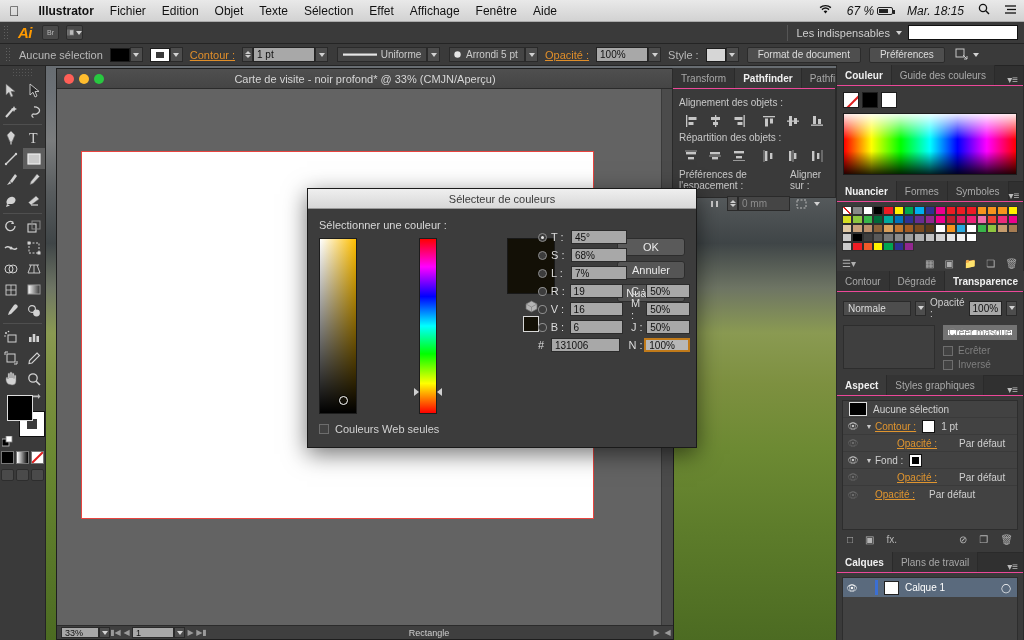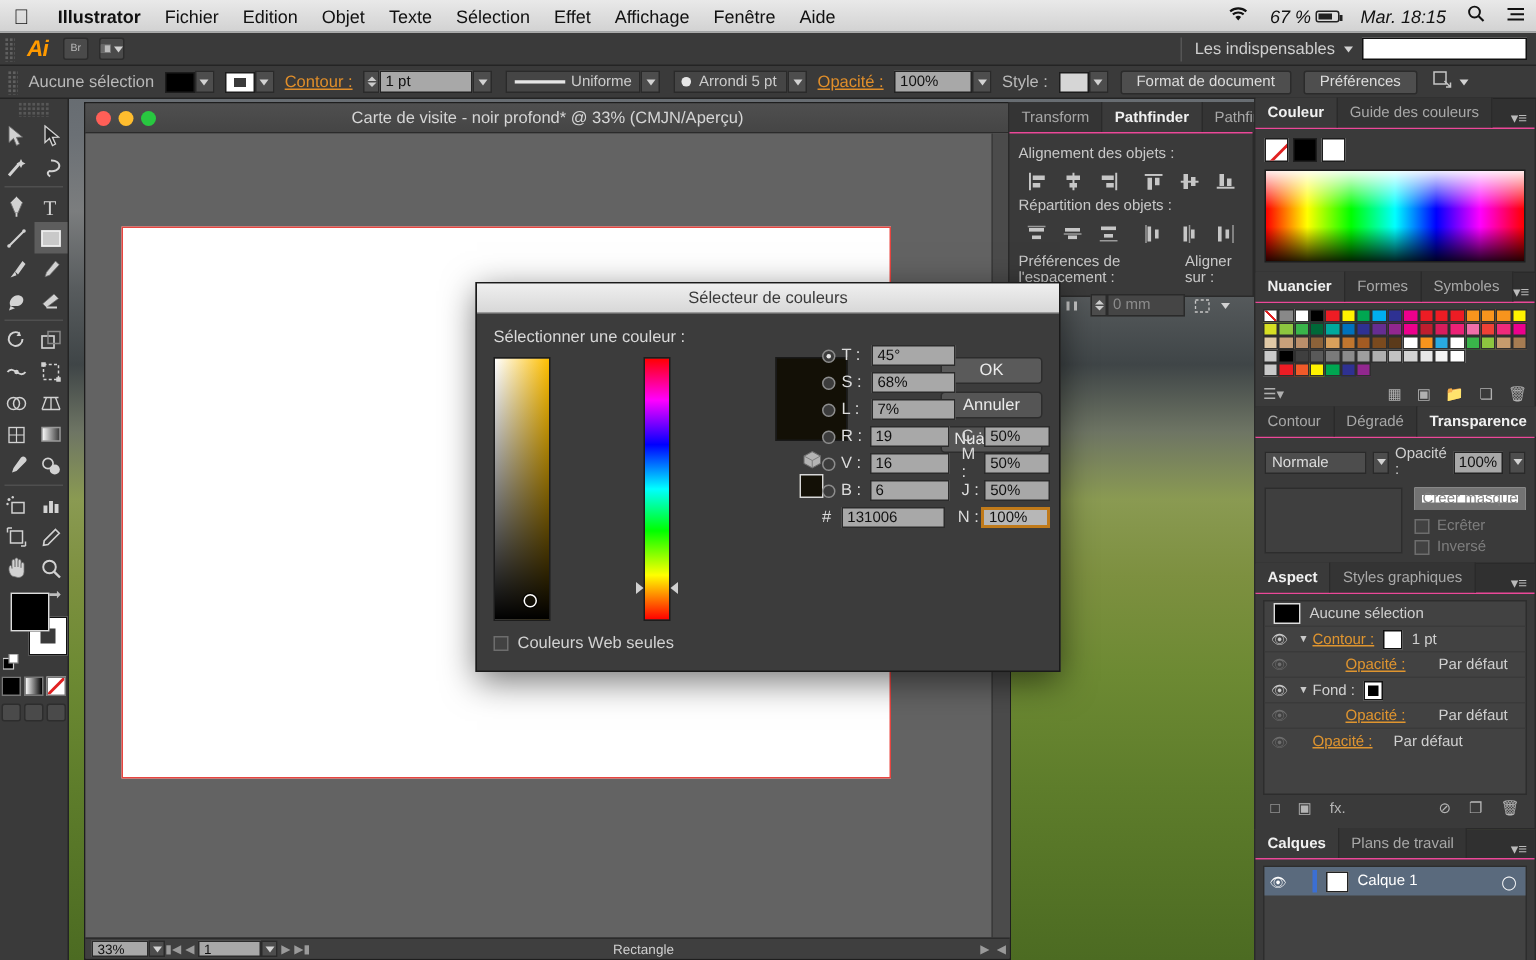--- a/index.html
+++ b/index.html
@@ -185,21 +185,21 @@
   .asw { width:13px;height:13px;border:1px solid #111;background:#fff;margin:0 6px;}
   .asw.fond { background:#fff; position:relative; }
   .asw.fond:after{content:"";position:absolute;left:2px;top:2px;right:2px;bottom:2px;background:#000;}
   .aspect-foot{ display:flex;align-items:center; height:18px; padding:0 5px; color:#b5b5b5; font-size:10px;}
 
   
   .layer-row { display:flex; align-items:center; height:19px; background:#5a6a7d; color:#fff; font-size:10px;}
   .layer-box { background:#424242;border:1px solid #2d2d2d; height:88px; }
 
   
-  .dialog { position:absolute; left:317px; top:188px; width:390px; height:260px;
+  .dialog { position:absolute; left:307px; top:188px; width:390px; height:260px;
             background:#3c3c3c; border:1px solid #1a1a1a;
             box-shadow:0 6px 22px rgba(0,0,0,.55); }
   .dlg-title { height:20px; background:linear-gradient(to bottom,#efefef,#d8d8d8);
                border-bottom:1px solid #9a9a9a; color:#3a3a3a; font-size:11px;
                display:flex;align-items:center;justify-content:center; }
   .dlg-body { padding:10px 11px; }
   .dlg-sub { color:#d8d8d8; font-size:11px; margin-bottom:7px; }
   .sbfield { width:180px; height:176px; border:1px solid #1d1d1d; position:relative;
     background:
       linear-gradient(to bottom, rgba(0,0,0,0) 0%, rgba(0,0,0,1) 100%),

